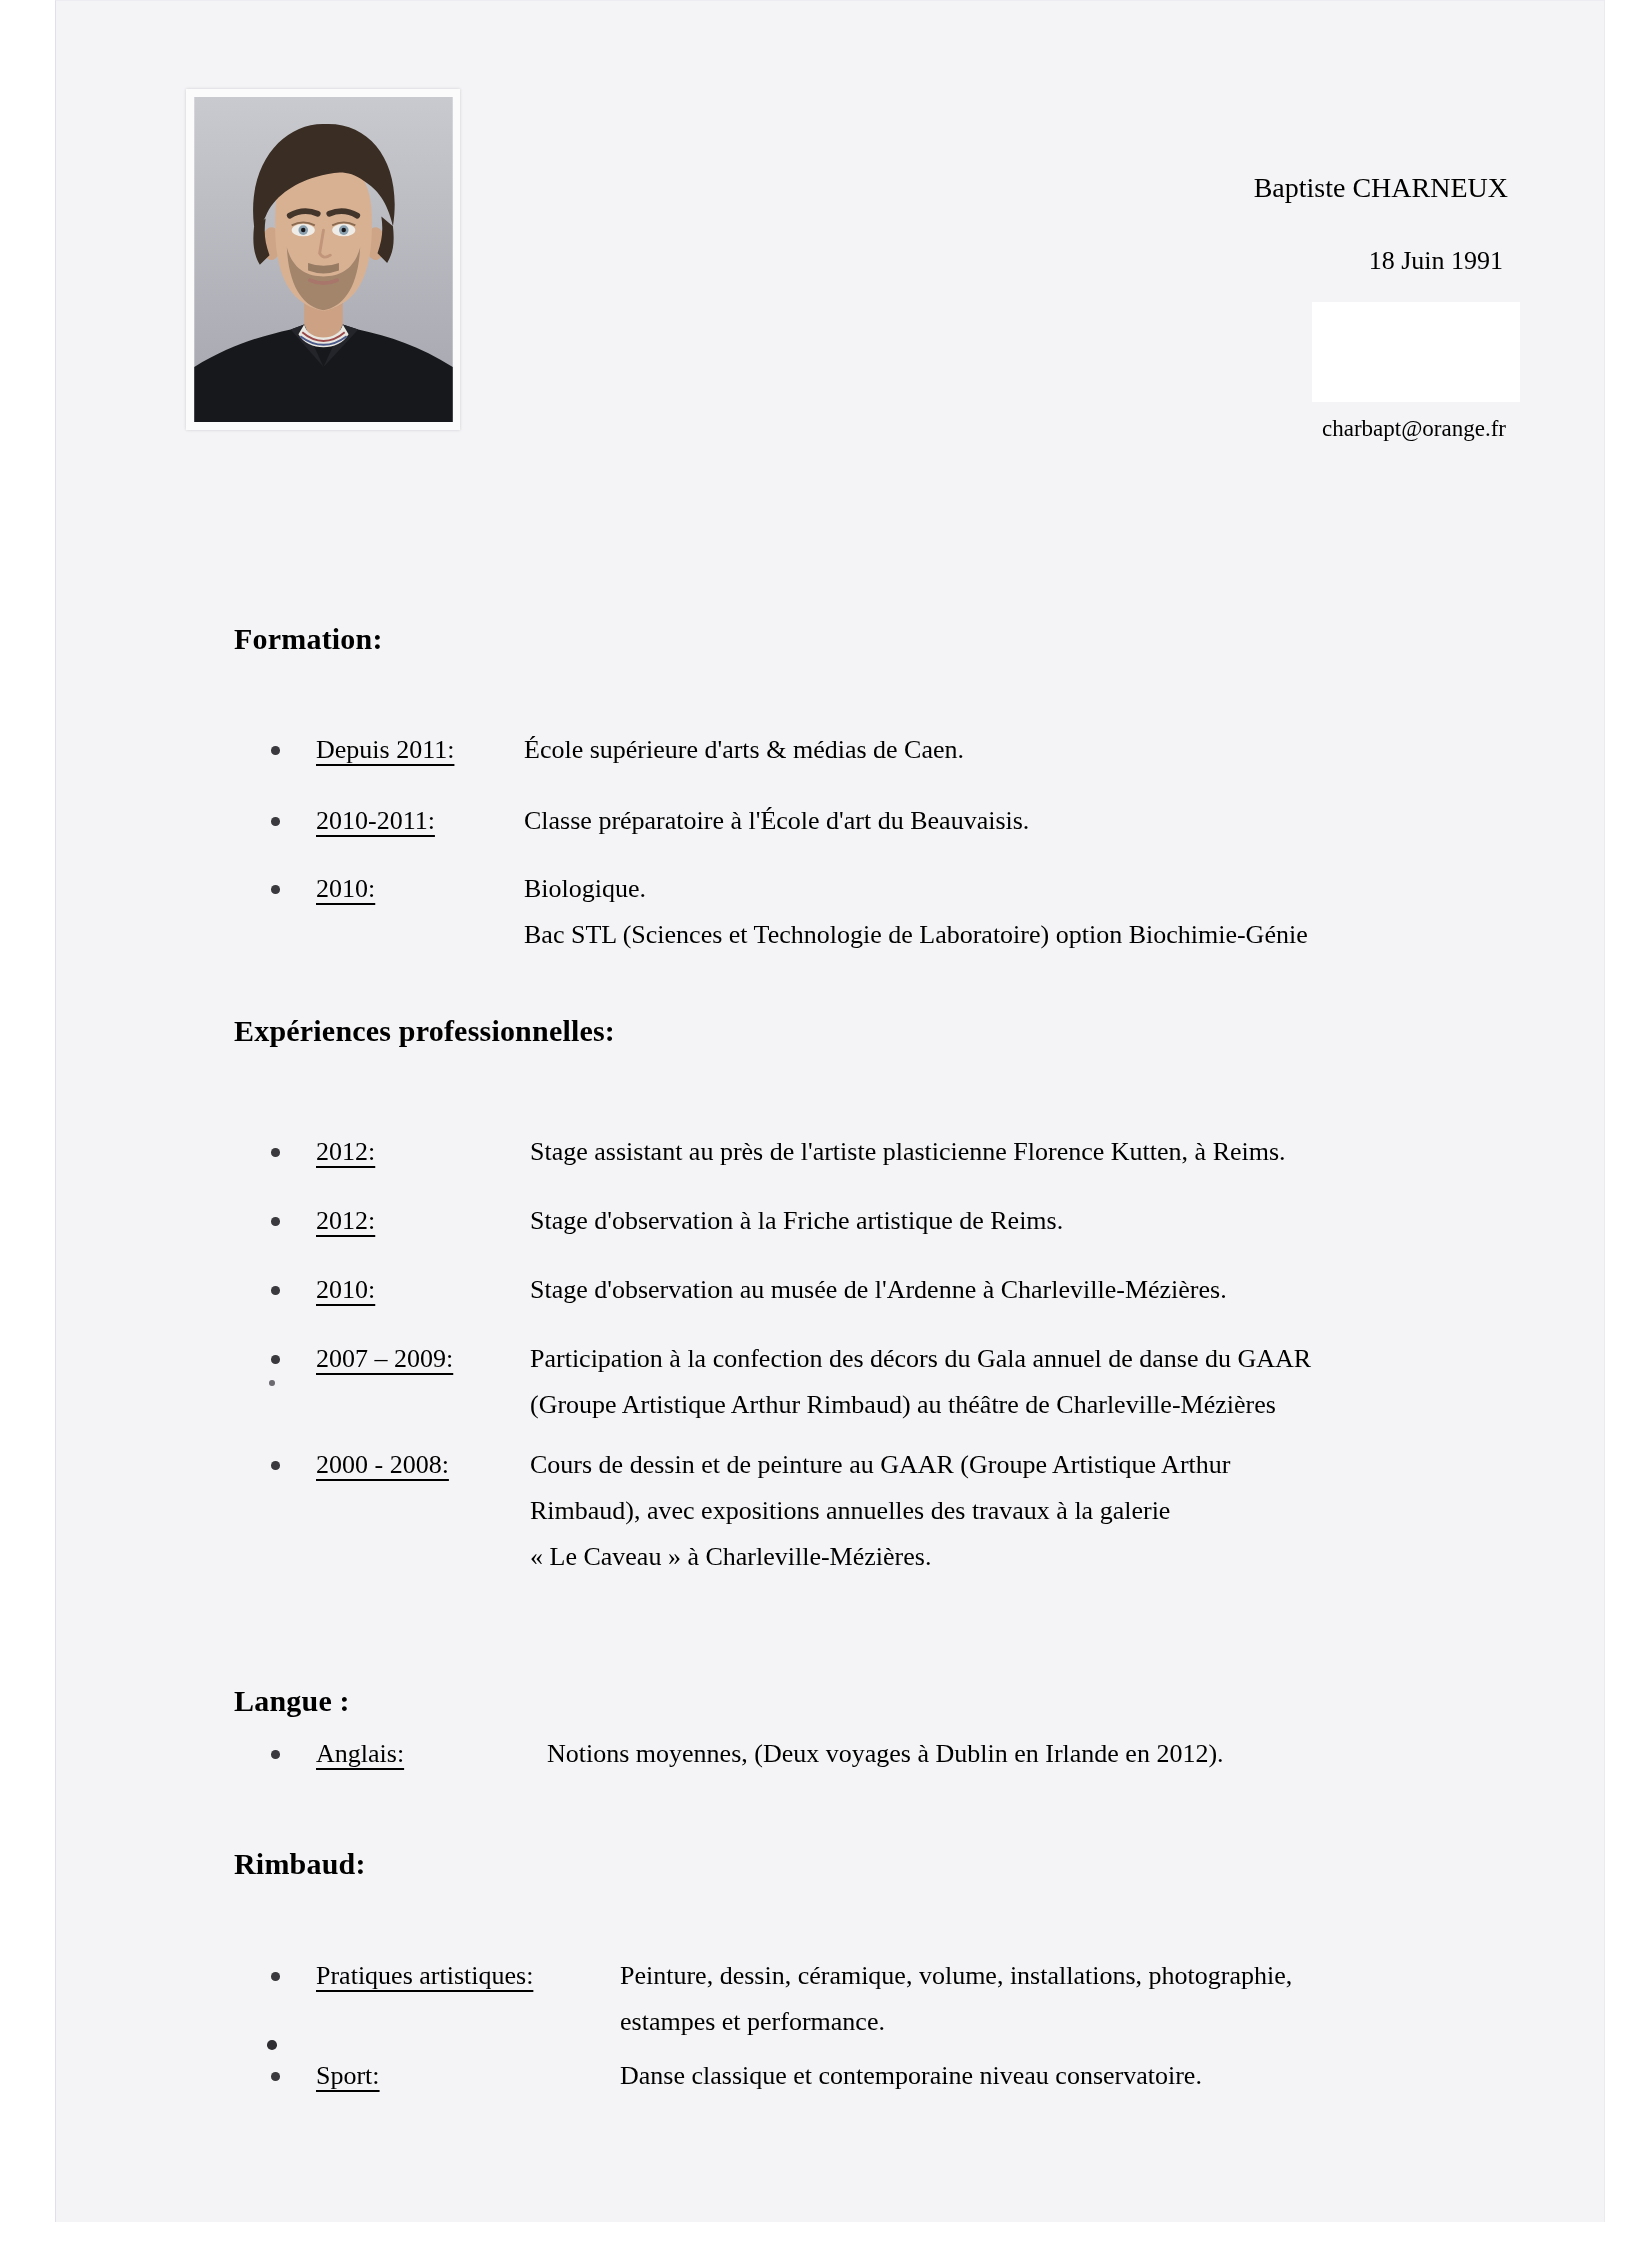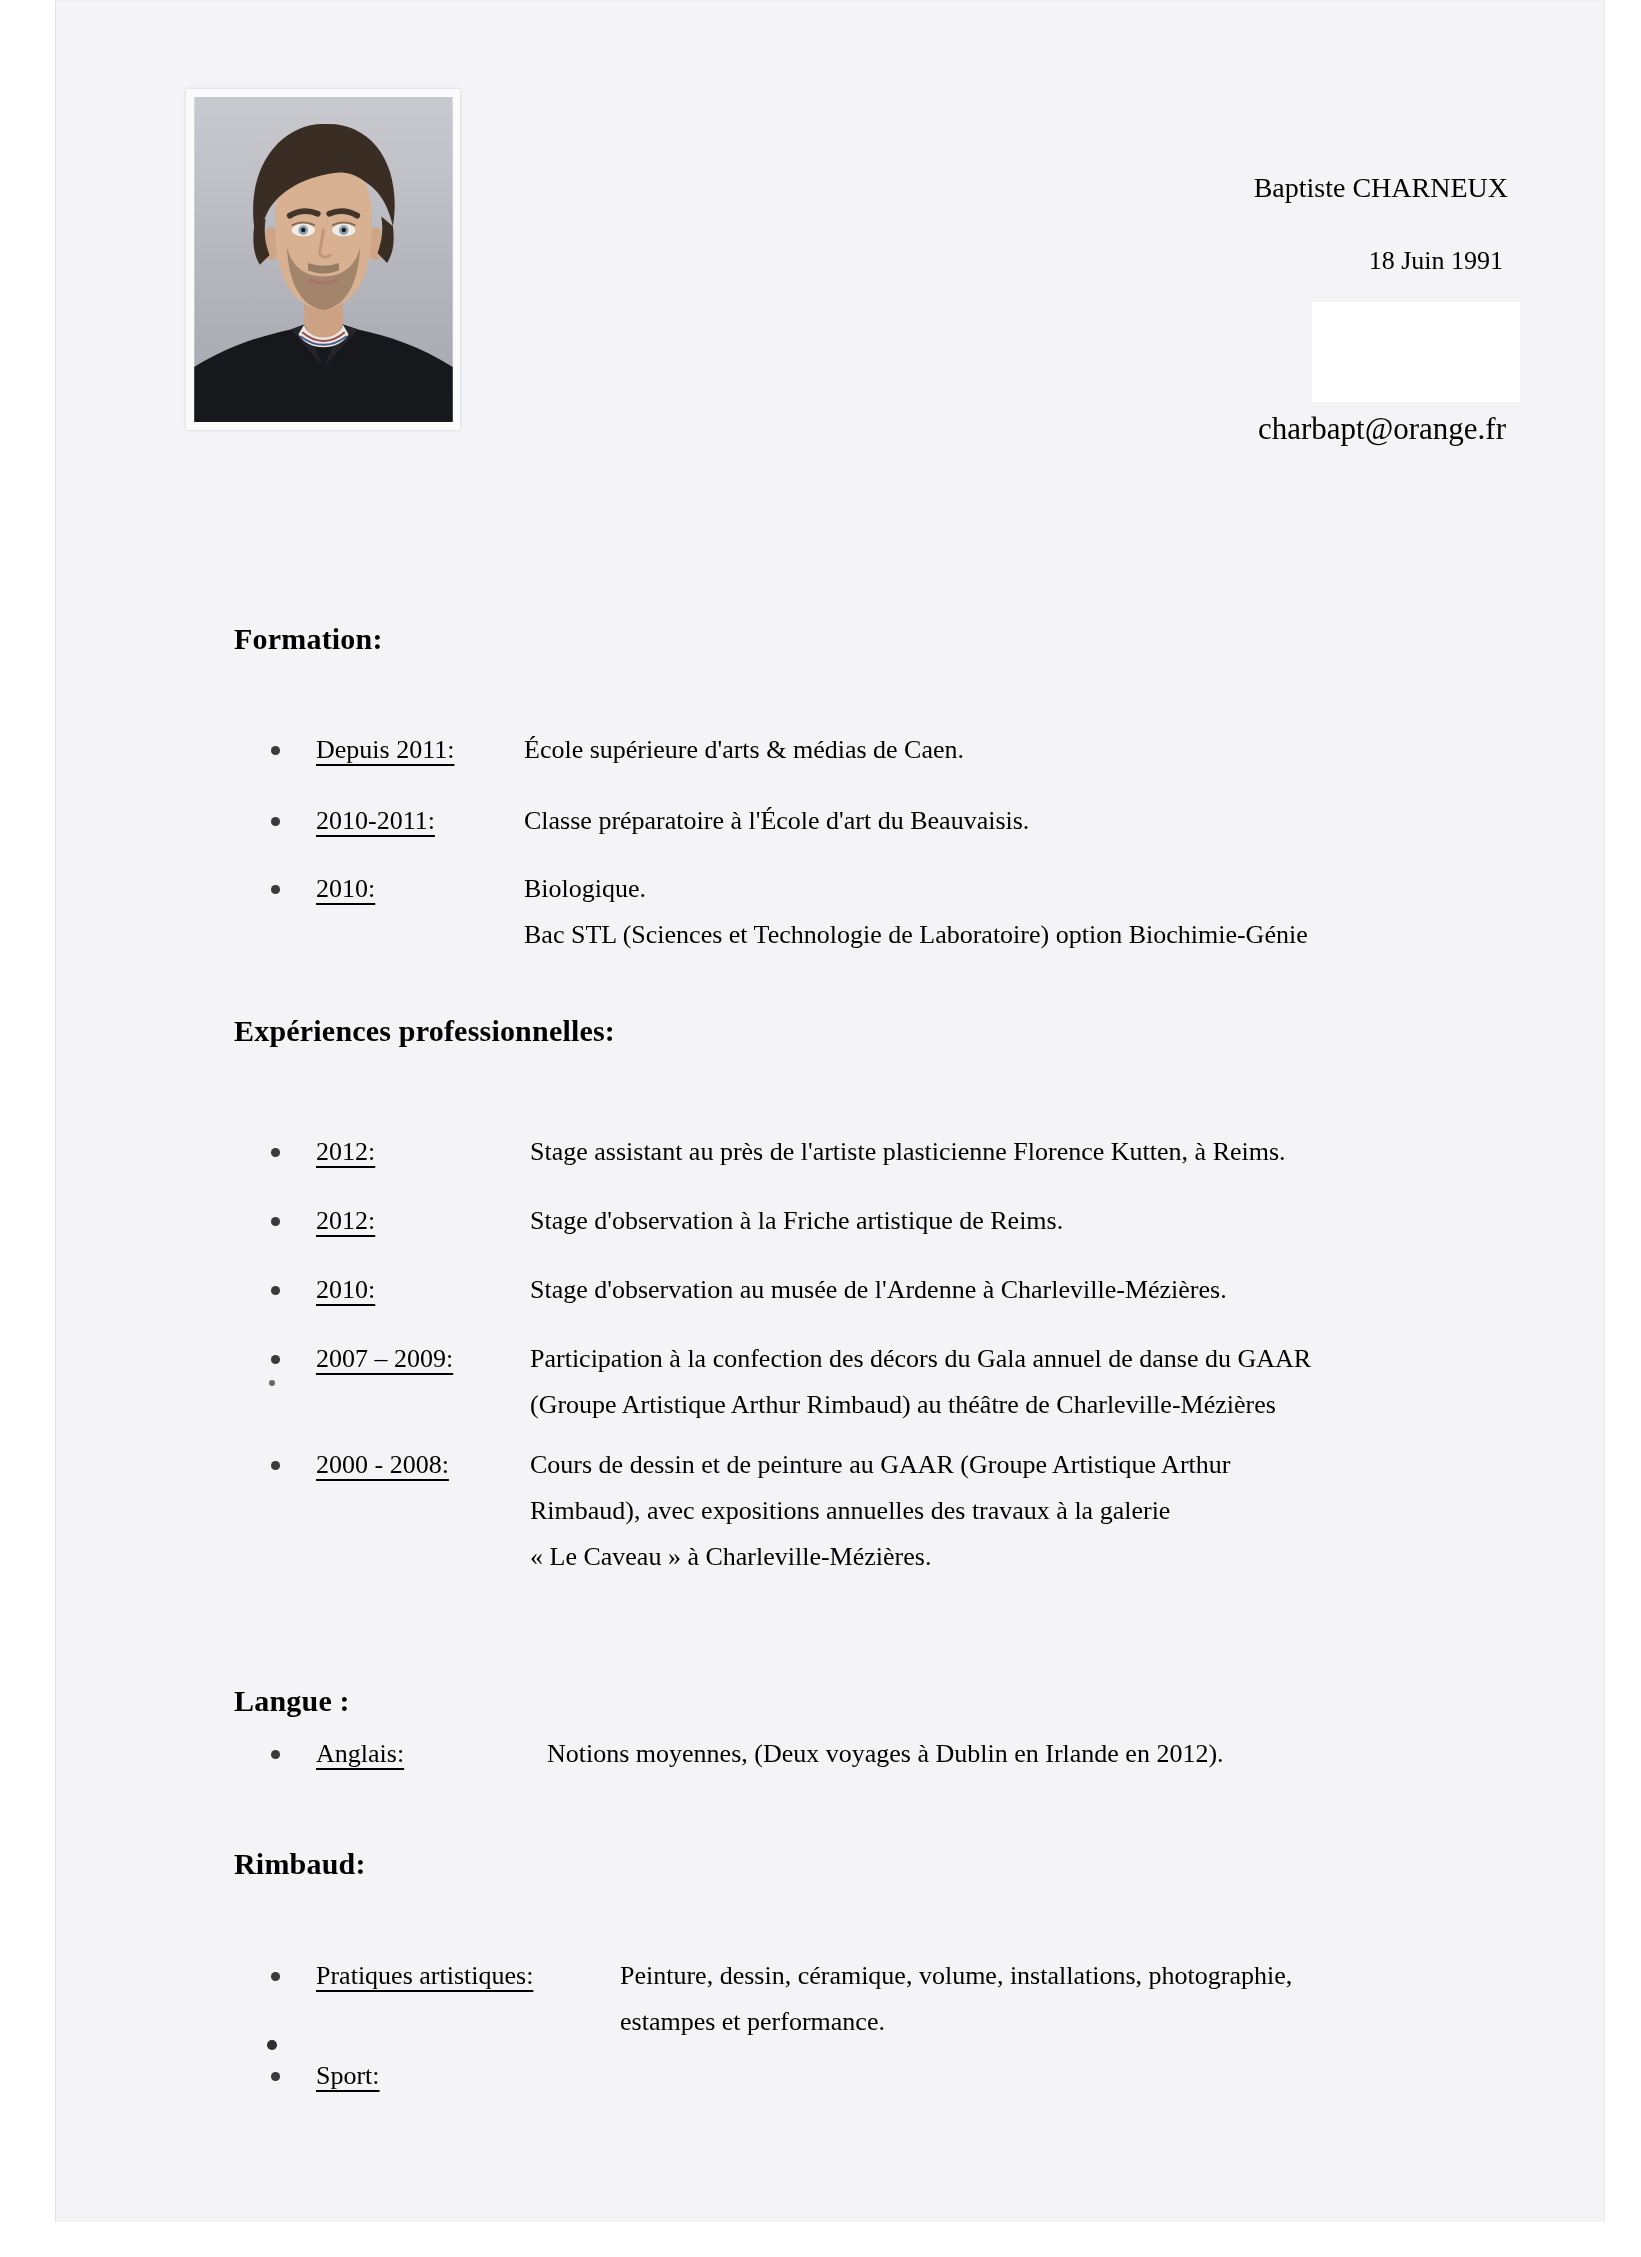--- a/index.html
+++ b/index.html
@@ -21,21 +21,21 @@
     position:absolute;left:186px;top:89px;width:274px;height:341px;
     background:#fbfbfc;box-shadow:0 0 2.9px rgba(40,40,60,.18);
     padding:0;
   }
   .photo svg{position:absolute;left:7.7px;top:7.7px;}
 
   
   .hdr-name{position:absolute;top:171px;right:133px;font-size:28px;line-height:33px;white-space:nowrap;}
   .hdr-date{position:absolute;top:244px;right:138px;font-size:26px;line-height:33px;white-space:nowrap;}
   .redacted{position:absolute;top:302px;right:121px;width:208px;height:100px;background:#ffffff;}
-  .hdr-email{position:absolute;top:412px;right:135px;font-size:31px;line-height:33px;white-space:nowrap;}
+  .hdr-email{position:absolute;top:412px;right:135px;font-size:23px;line-height:33px;white-space:nowrap;}
 
   
   .sec-title{position:absolute;left:219px;font-size:30px;font-weight:bold;line-height:35px;white-space:nowrap;letter-spacing:0.2px;margin-left:15px;}
   #t-formation{top:621px;}
   #t-exp{top:1013px;}
   #t-langue{top:1683px;}
   #t-divers{top:1846px;}
 
   
   .row{position:absolute;left:270px;width:1236px;font-size:26px;line-height:46px;}
@@ -186,20 +186,21 @@
 
     <div class="row sec3" id="d1">
       <span class="bullet"></span>
       <span class="label">Pratiques artistiques:</span>
       <div class="desc">Peinture, dessin, céramique, volume, installations, photographie,</div>
       <div class="desc">estampes et performance.</div>
     </div>
     <div class="row sec3" id="d2">
       <span class="bullet"></span>
       <span class="label">Sport:</span>
+      <div class="desc">Danse classique et contemporaine niveau conservatoire.</div>
     </div>
 
     <div class="stray-dot"></div>
     <div class="ink-speck"></div>
 
   </div>
 </div>
 
 
 </body></html>

